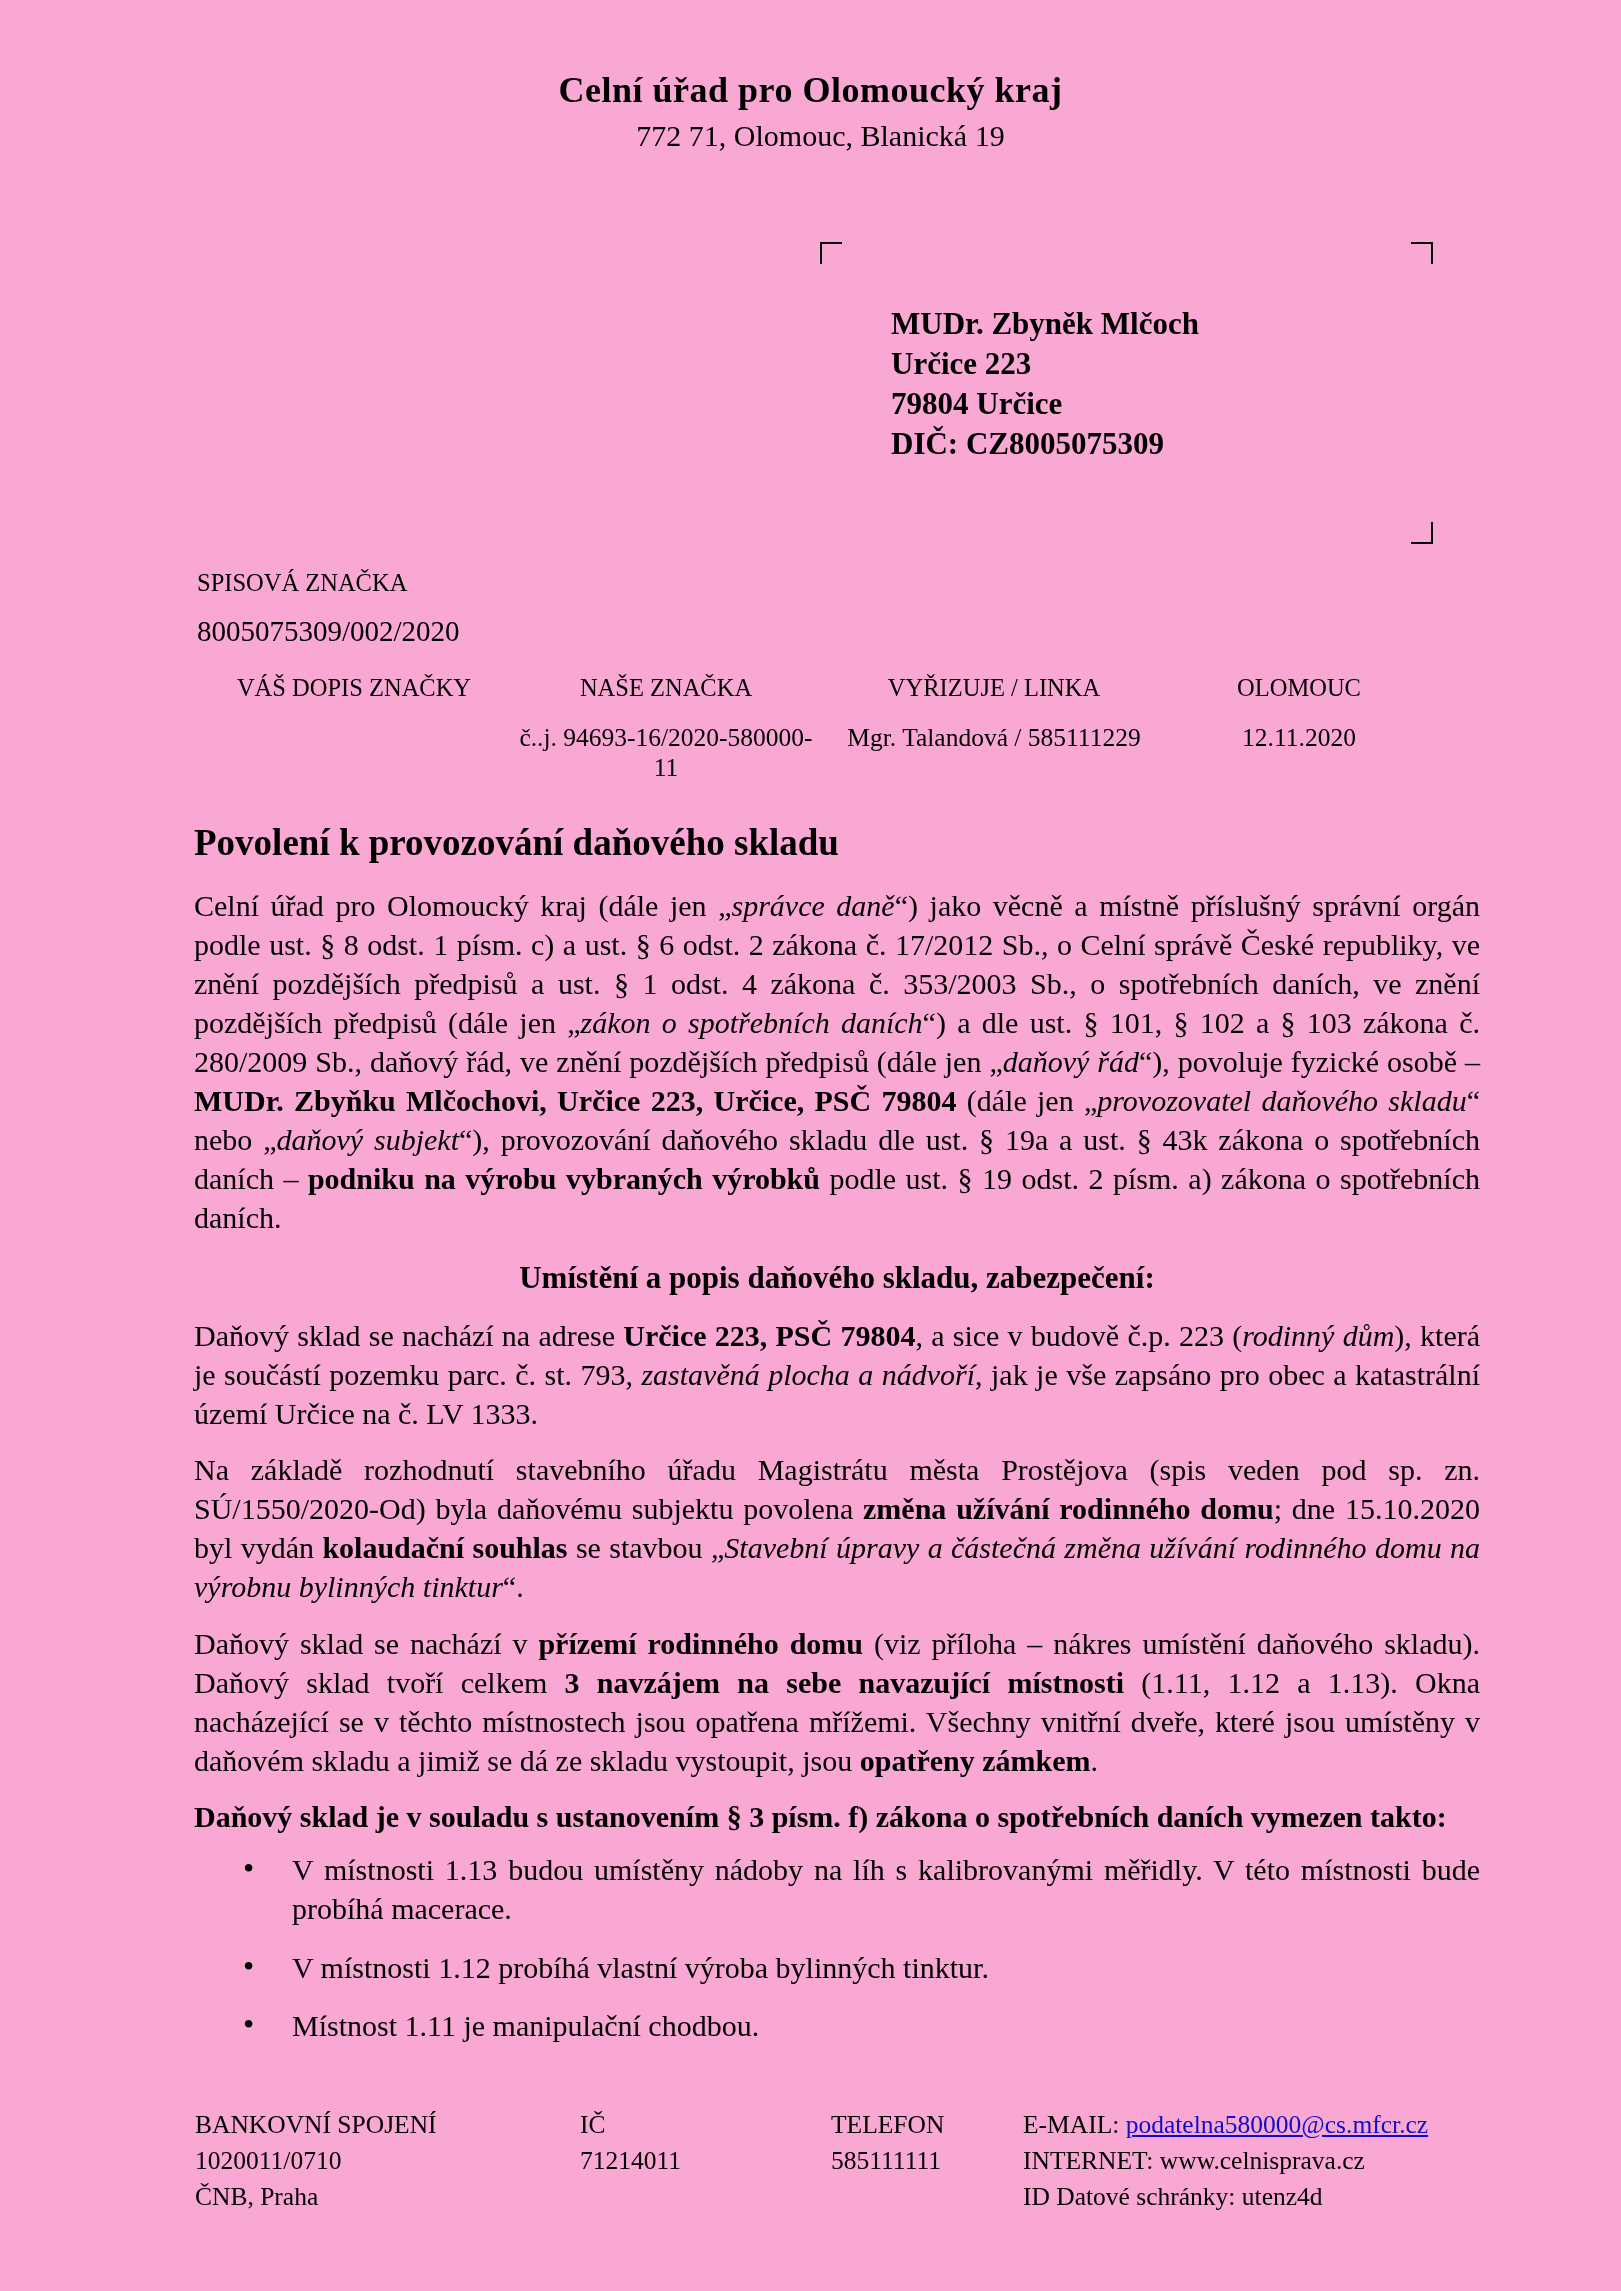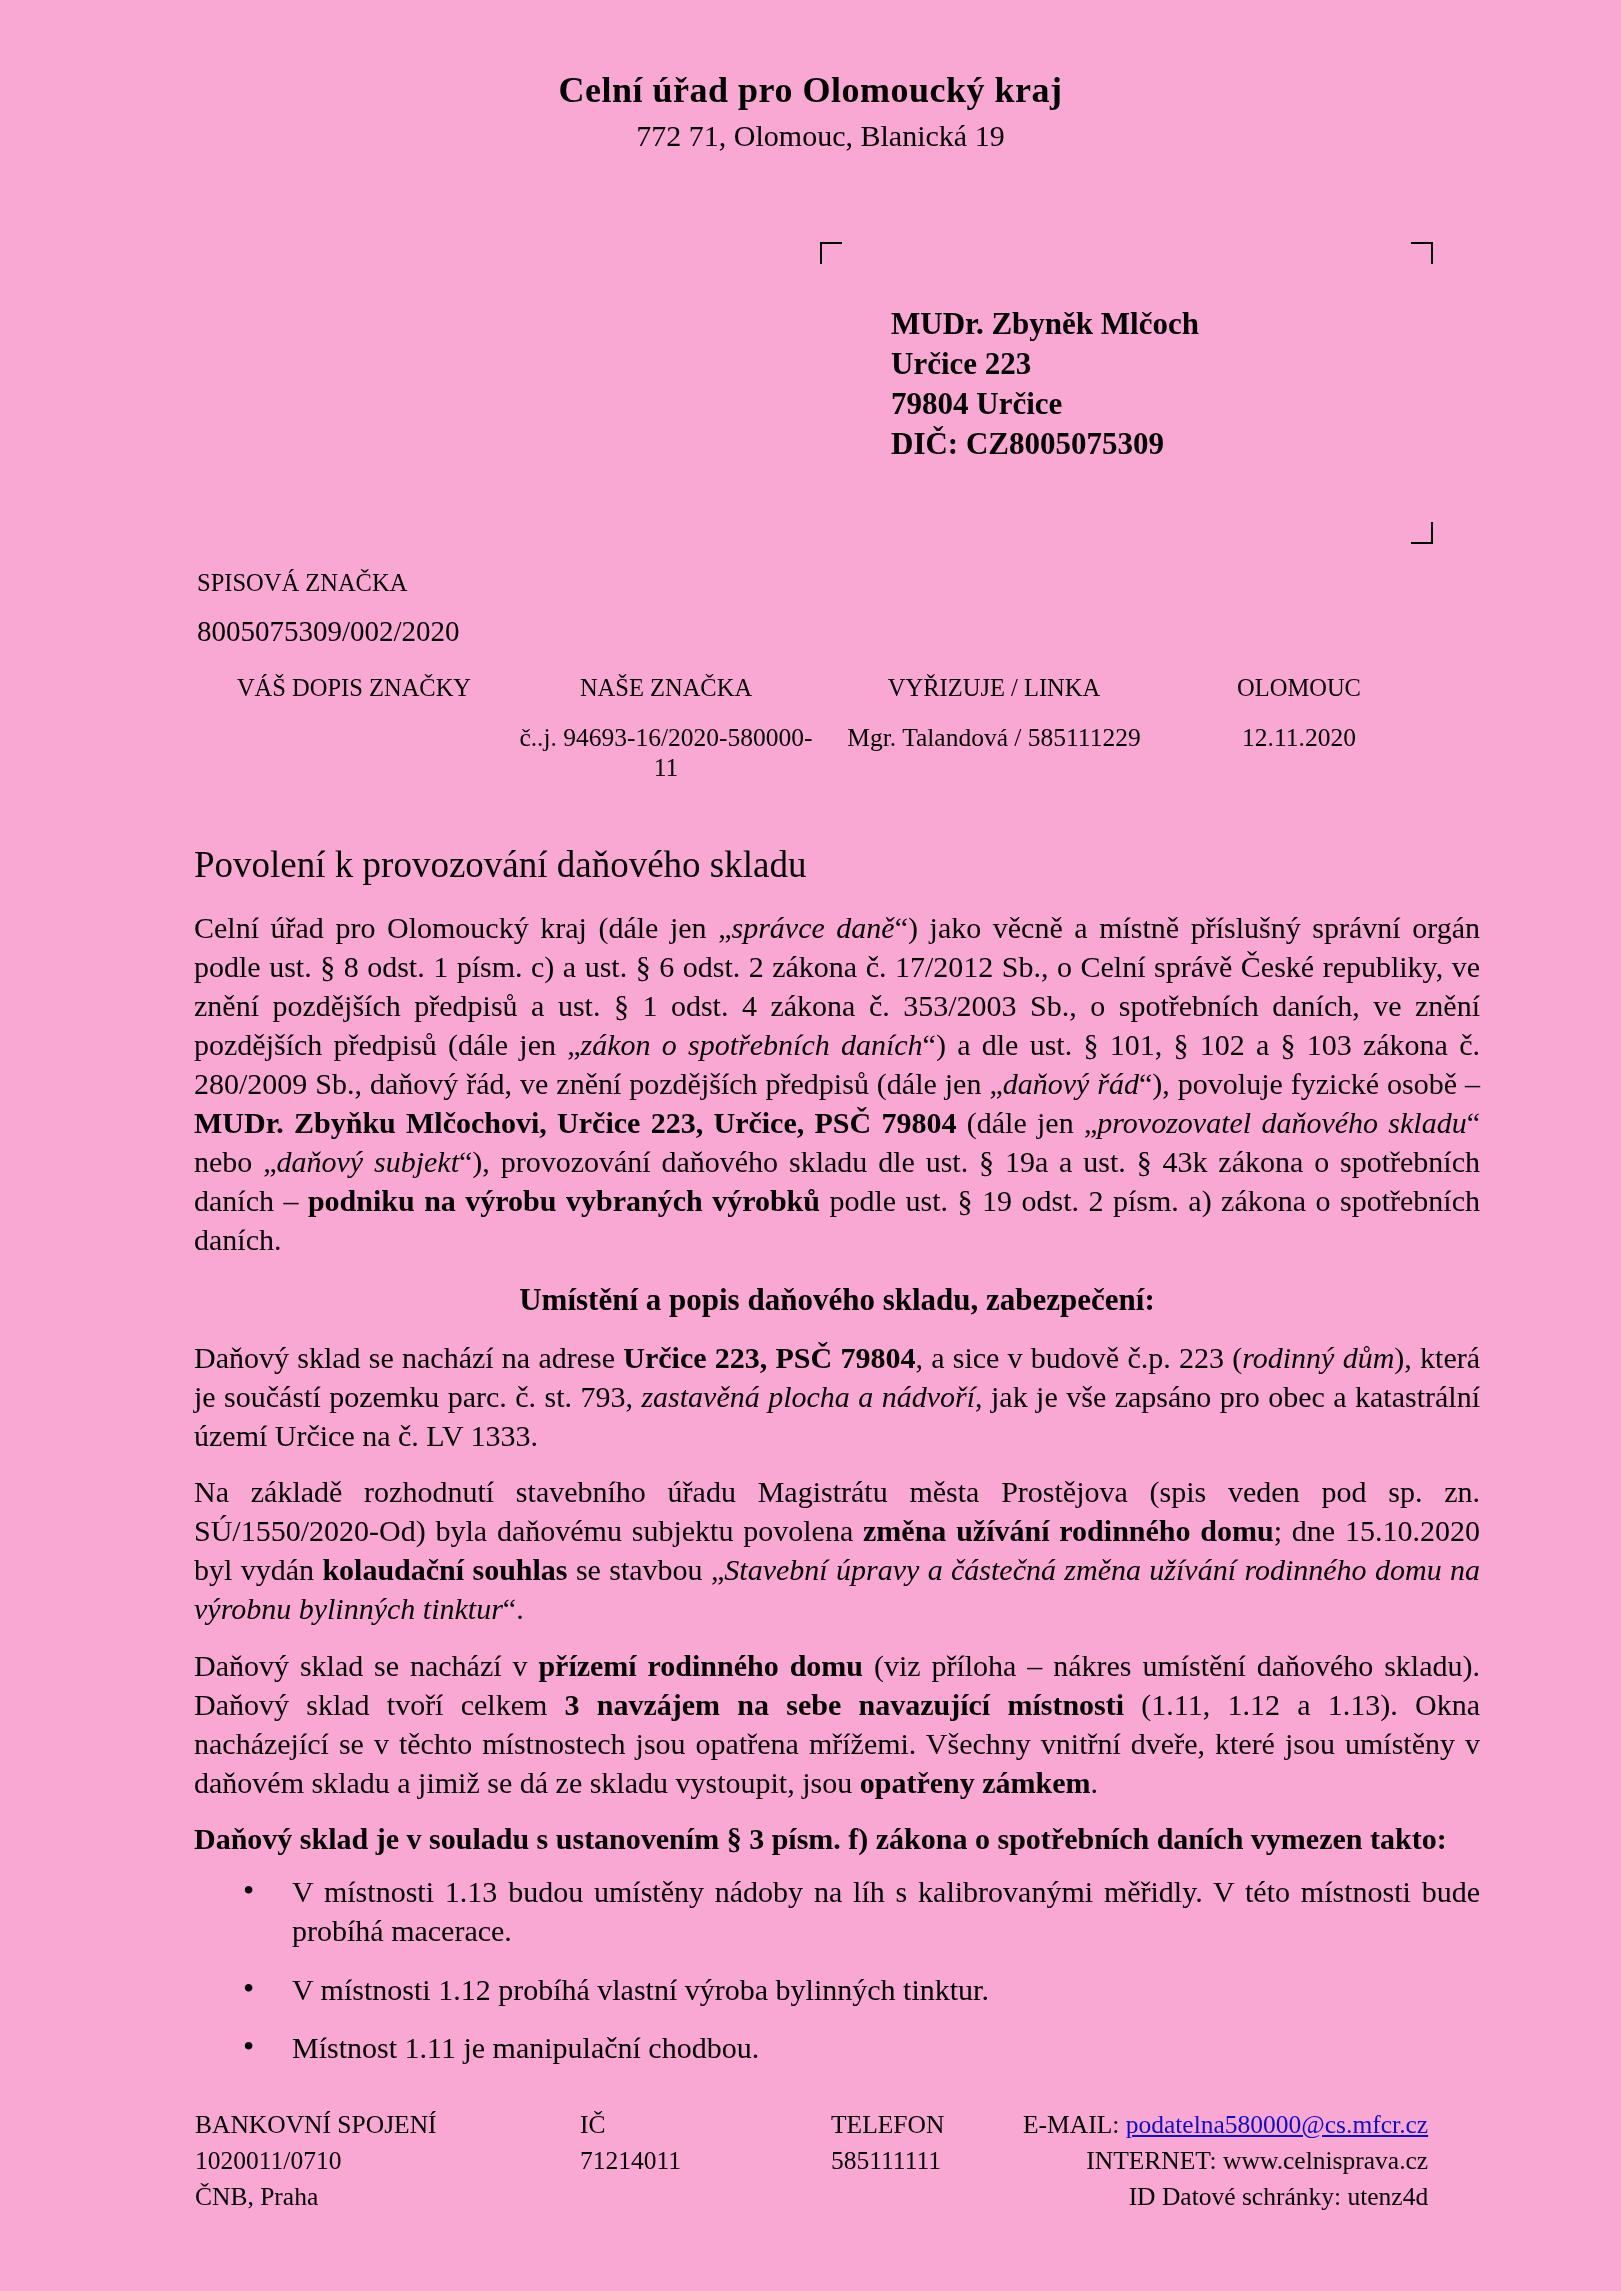--- a/index.html
+++ b/index.html
@@ -35,21 +35,21 @@
   .refcell { position: absolute; top: 0; }
   .refcell .lbl { font-size: 24.5px; }
   .refcell .val { font-size: 25.5px; margin-top: 20.6px; min-height: 29px; }
   .ref-c1 { left: 197px; width: 314px; text-align: center; }
   .ref-c2 { left: 514px; width: 304px; text-align: center; }
   .ref-c3 { left: 842px; width: 304px; text-align: center; }
   .ref-c4 { left: 1147px; width: 304px; text-align: center; }
 
   
   .body-copy { position: absolute; left: 194px; top: 821px; width: 1286px; }
-  .doc-title { font-size: 37px; font-weight: normal; margin-bottom: 21.6px; margin-top: 22px; }
+  .doc-title { font-size: 37px; font-weight: bold; margin-bottom: 21.6px; }
   .para { font-size: 30px; line-height: 39px; text-align: justify; margin-bottom: 17.6px; }
   .para strong { font-weight: bold; }
   .para em { font-style: italic; }
   .section-heading { font-size: 31px; font-weight: bold; margin-top: 23.5px; margin-bottom: 19.6px; text-align: center; }
   .lead-bold { font-weight: bold; margin-bottom: 9.8px; }
   .bullets { list-style: none; margin-top: 13.7px; }
   .bullets li {
     position: relative;
     margin: 0 0 19.6px 98px;
     font-size: 30px; line-height: 39px; text-align: justify;
@@ -59,21 +59,21 @@
     position: absolute; left: -49px; top: -1px;
     font-size: 32px;
   }
 
   
   .footer { position: absolute; top: 2107px; left: 0; width: 1621px; font-size: 25.5px; line-height: 36px; }
   .fcell { position: absolute; top: 0; }
   .f-c1 { left: 195px; }
   .f-c2 { left: 580px; }
   .f-c3 { left: 831px; }
-  .f-c4 { left: 1023px; text-align: right; }
+  .f-c4 { left: 1023px; }
   .link { color: #0e0ec8; text-decoration: underline; cursor: pointer; }
 </style>
 </head>
 <body>
 
 <div class="page">
 
   <div class="letterhead">
     <div class="office-name">Celní úřad pro Olomoucký kraj</div>
     <div class="office-address">772 71, Olomouc, Blanická 19</div>

